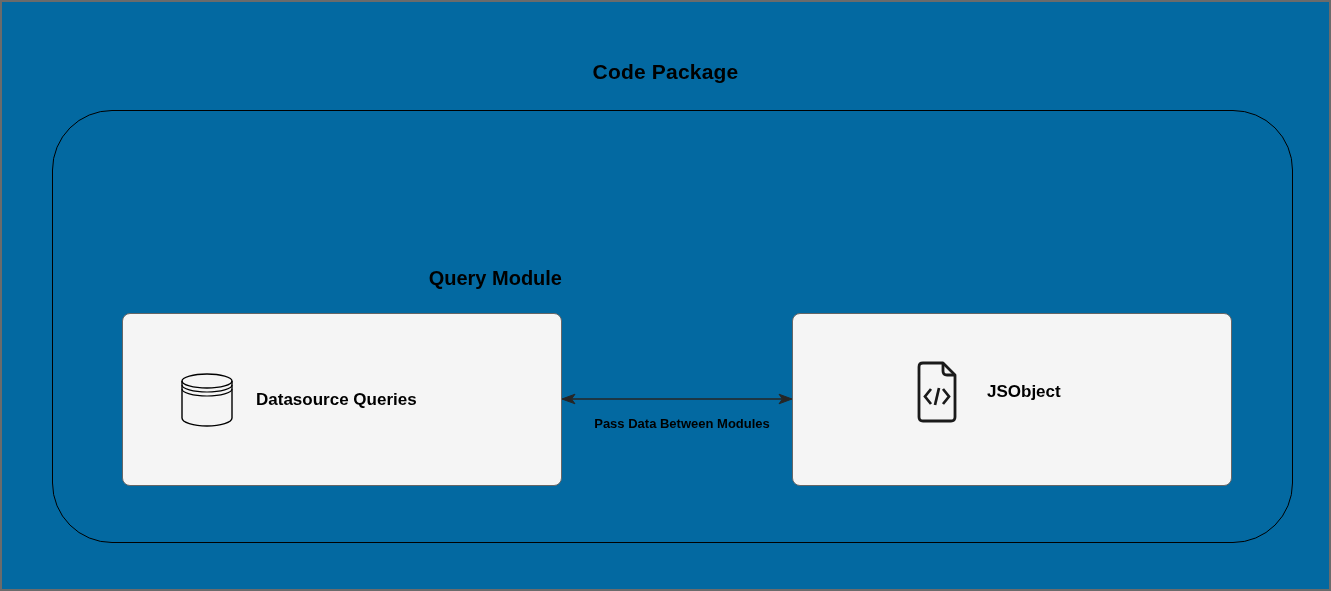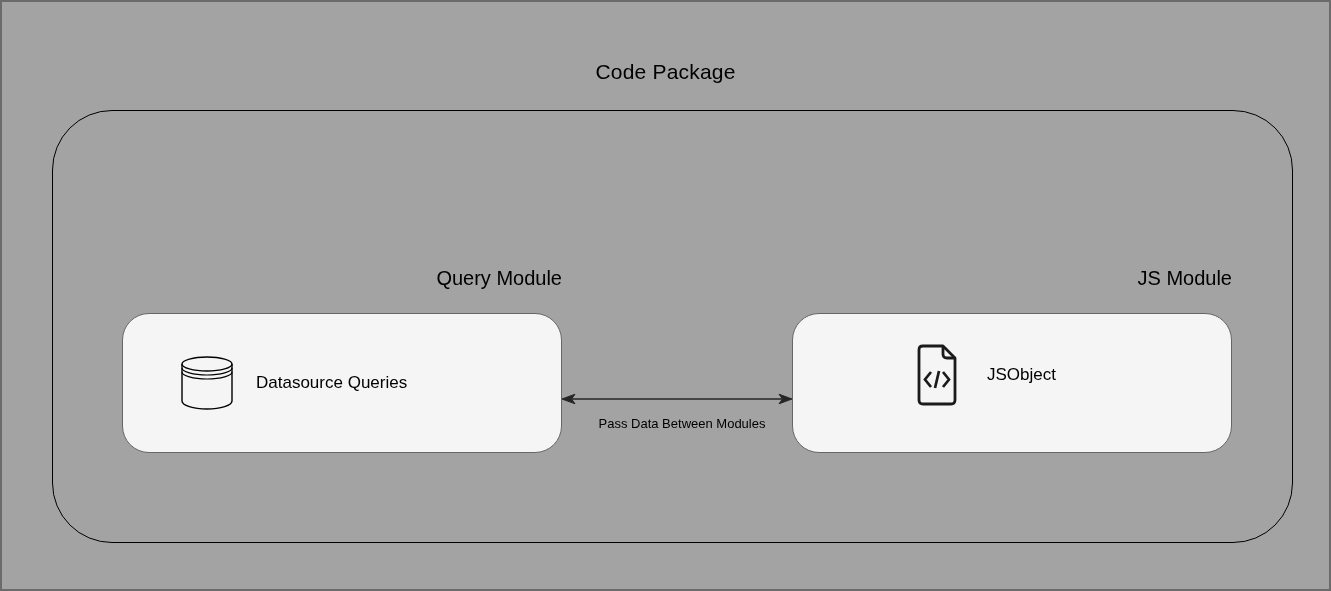--- a/index.html
+++ b/index.html
@@ -8,22 +8,23 @@
     background: #ffffff;
     font-family: "Liberation Sans", sans-serif;
     color: #000000;
   }
   .canvas {
     position: relative;
     width: 1331px;
     height: 591px;
     box-sizing: border-box;
     border: 2px solid #6b6b6b;
-    background: #a3a3a3;
+    background: #0369a1;
     overflow: hidden;
+    font-weight: bold;
   }
   .diagram-title {
     position: absolute;
     left: 0;
     top: 57px;
     width: 100%;
     text-align: center;
     font-size: 21px;
     line-height: 26px;
     color: #000000;
@@ -48,24 +49,24 @@
     font-size: 20px;
     line-height: 26px;
     color: #000000;
   }
   .module-title.query { left: 120px; }
   .module-title.js    { left: 790px; }
   .node {
     position: absolute;
     top: 311px;
     width: 440px;
-    height: 140px;
+    height: 173px;
     background: #f5f5f5;
     border: 1px solid #666666;
-    border-radius: 27px;
+    border-radius: 8px;
     box-sizing: border-box;
   }
   .node.query { left: 120px; }
   .node.js    { left: 790px; text-align: center; }
   .node-content {
     position: absolute;
     inset: 0;
     display: flex;
     align-items: center;
   }
@@ -118,21 +119,20 @@
           <path d="M1 8 L1 45 a25 8 0 0 0 50 0 L51 8" fill="none" stroke="#000000" stroke-width="1.4"></path>
           <ellipse cx="26" cy="8" rx="25" ry="7" fill="none" stroke="#000000" stroke-width="1.4"></ellipse>
           <path d="M1 12 a25 7 0 0 0 50 0" fill="none" stroke="#000000" stroke-width="1.2"></path>
           <path d="M1 16 a25 7 0 0 0 50 0" fill="none" stroke="#000000" stroke-width="1.2"></path>
         </svg>
       </span>
       <span class="node-label">Datasource Queries</span>
     </div>
   </div>
 
-  <div class="module-title js">JS Module</div>
 
   <div class="node js">
     <div class="node-content">
       <span class="node-icon">
         <svg width="46" height="62" viewBox="0 0 46 62" aria-hidden="true">
           <path d="M29 2 L9 2 Q5 2 5 6 L5 56 Q5 60 9 60 L37 60 Q41 60 41 56 L41 14 Z" fill="none" stroke="#1a1a1a" stroke-width="2.8" stroke-linejoin="round"></path>
           <path d="M29 2 L29 10 Q29 14 33 14 L41 14" fill="none" stroke="#1a1a1a" stroke-width="2.8" stroke-linejoin="round"></path>
           <path d="M17 28 L11 35.5 L17 43" fill="none" stroke="#1a1a1a" stroke-width="2.7" stroke-linejoin="miter"></path>
           <path d="M29 28 L35 35.5 L29 43" fill="none" stroke="#1a1a1a" stroke-width="2.7" stroke-linejoin="miter"></path>
           <path d="M25 27 L21 44" fill="none" stroke="#1a1a1a" stroke-width="2.7"></path>

